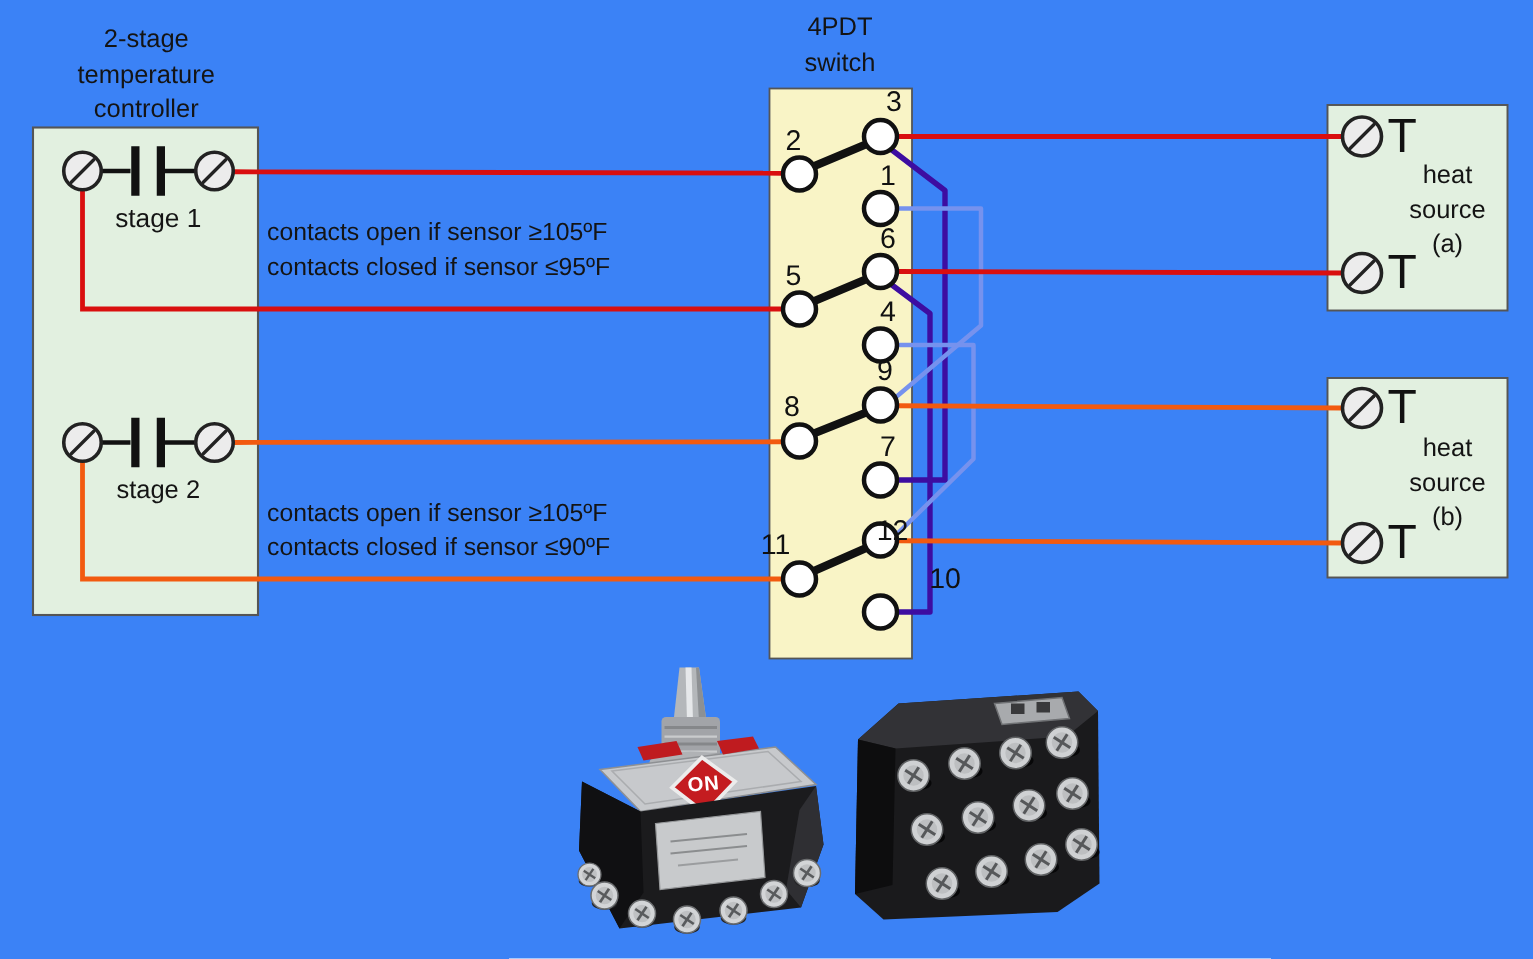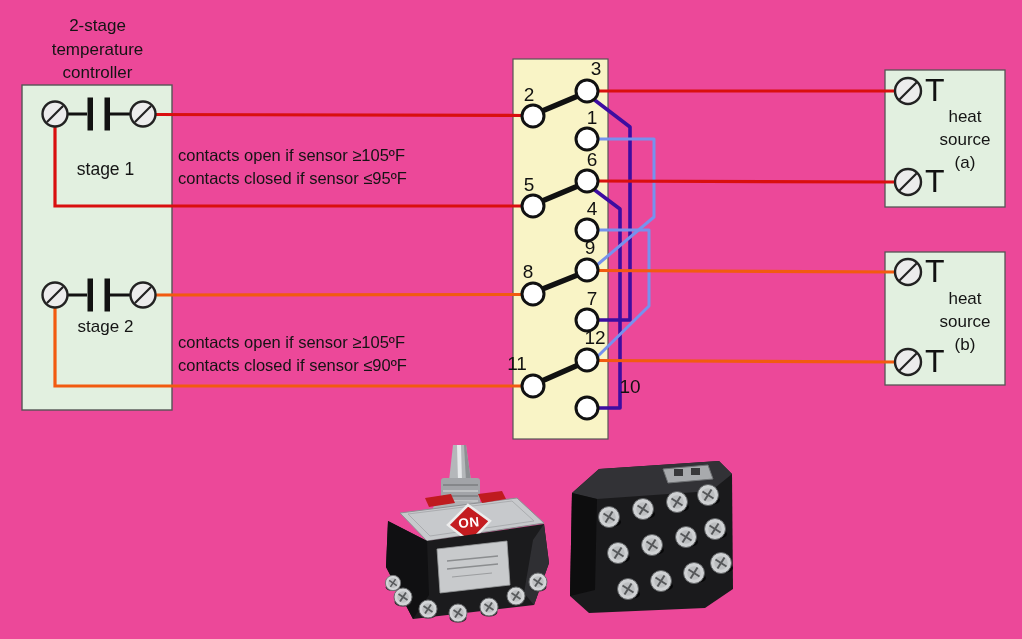--- a/index.html
+++ b/index.html
@@ -1,17 +1,17 @@
 <!DOCTYPE html>
 <html style="--wire_red: #d90f0f; --wire_orange: #f25a10; --wire_purple: #3d0da1; --wire_blue: #7692ee; --controller_fill: #e2f0e0; --switch_fill: #f9f4c6; --heat_fill: #e2f0e0; --box_border: #555555;"><head>
 <meta charset="utf-8">
 <title>4PDT switch wiring diagram</title>
 <style>
   html,body{margin:0;padding:0;background:#fff;}
-  .screen{position:relative;width:1022px;height:639px;background:#ec4899;overflow:hidden;
+  .screen{position:relative;width:1022px;height:639px;background:#3b82f6;overflow:hidden;
           font-family:"Liberation Sans",sans-serif;color:#1a1a1a;}
   .screen svg{position:absolute;left:0;top:0;}
   .lbl{position:absolute;white-space:pre-line;text-align:center;font-size:17px;line-height:23px;color:#141414;}
   .note{position:absolute;white-space:pre-line;text-align:left;font-size:16.5px;line-height:22.5px;color:#141414;margin-top:20px;}
   .tnum{position:absolute;width:28px;text-align:center;font-size:19px;line-height:22px;color:#111;}
   .tletter{position:absolute;font-size:32px;line-height:34px;color:#111;}
   .on-label{position:absolute;left:452px;top:515px;width:34px;text-align:center;color:#fff;
             font-size:13.5px;font-weight:bold;transform:rotate(-5deg);letter-spacing:.5px;}
   
   .box-controller{fill:var(--controller_fill,#e2f0e0);stroke:var(--box_border,#555);stroke-width:1.4;}
@@ -210,41 +210,43 @@
       <use href="#scrB" transform="translate(661,581)"></use>
       <use href="#scrB" transform="translate(694,573)"></use>
       <use href="#scrB" transform="translate(721,563)"></use>
     </g>
   </svg>
 
   <div class="lbl" style="left:20px;top:14px;width:155px;line-height:23.5px;">2-stage
 temperature
 controller</div>
 
-
-  <div class="lbl" style="left:58px;top:134px;width:95px;font-size:17.5px;margin-top:24px;">stage 1</div>
+  <div class="lbl" style="left:505px;top:6px;width:110px;line-height:24px;">4PDT
+switch</div>
+
+  <div class="lbl" style="left:58px;top:134px;width:95px;font-size:17.5px;">stage 1</div>
   <div class="lbl" style="left:58px;top:315px;width:95px;font-size:17px;">stage 2</div>
 
   <div class="note" style="left:178px;top:124px;">contacts open if sensor ≥105ºF
 contacts closed if sensor ≤95ºF</div>
   <div class="note" style="left:178px;top:311px;">contacts open if sensor ≥105ºF
 contacts closed if sensor ≤90ºF</div>
 
   <span class="tnum" style="left:578px;top:107px;">1</span>
   <span class="tnum" style="left:515px;top:84px;">2</span>
   <span class="tnum" style="left:582px;top:58px;">3</span>
   <span class="tnum" style="left:578px;top:198px;">4</span>
   <span class="tnum" style="left:515px;top:174px;">5</span>
   <span class="tnum" style="left:578px;top:149px;">6</span>
   <span class="tnum" style="left:578px;top:288px;">7</span>
   <span class="tnum" style="left:514px;top:261px;">8</span>
   <span class="tnum" style="left:576px;top:237px;">9</span>
   <span class="tnum" style="left:616px;top:376px;">10</span>
   <span class="tnum" style="left:503px;top:353px;">11</span>
-  <span class="tnum" style="left:581px;top:327px;">12</span>
+  <span class="tnum" style="left:581px;top:344px;">12</span>
 
   <span class="tletter" style="left:925px;top:73px;">T</span>
   <span class="tletter" style="left:925px;top:164px;">T</span>
   <span class="tletter" style="left:925px;top:254px;">T</span>
   <span class="tletter" style="left:925px;top:344px;">T</span>
 
   <div class="lbl" style="left:922px;top:105px;width:86px;line-height:23px;">heat
 source
 (a)</div>
   <div class="lbl" style="left:922px;top:287px;width:86px;line-height:23px;">heat

